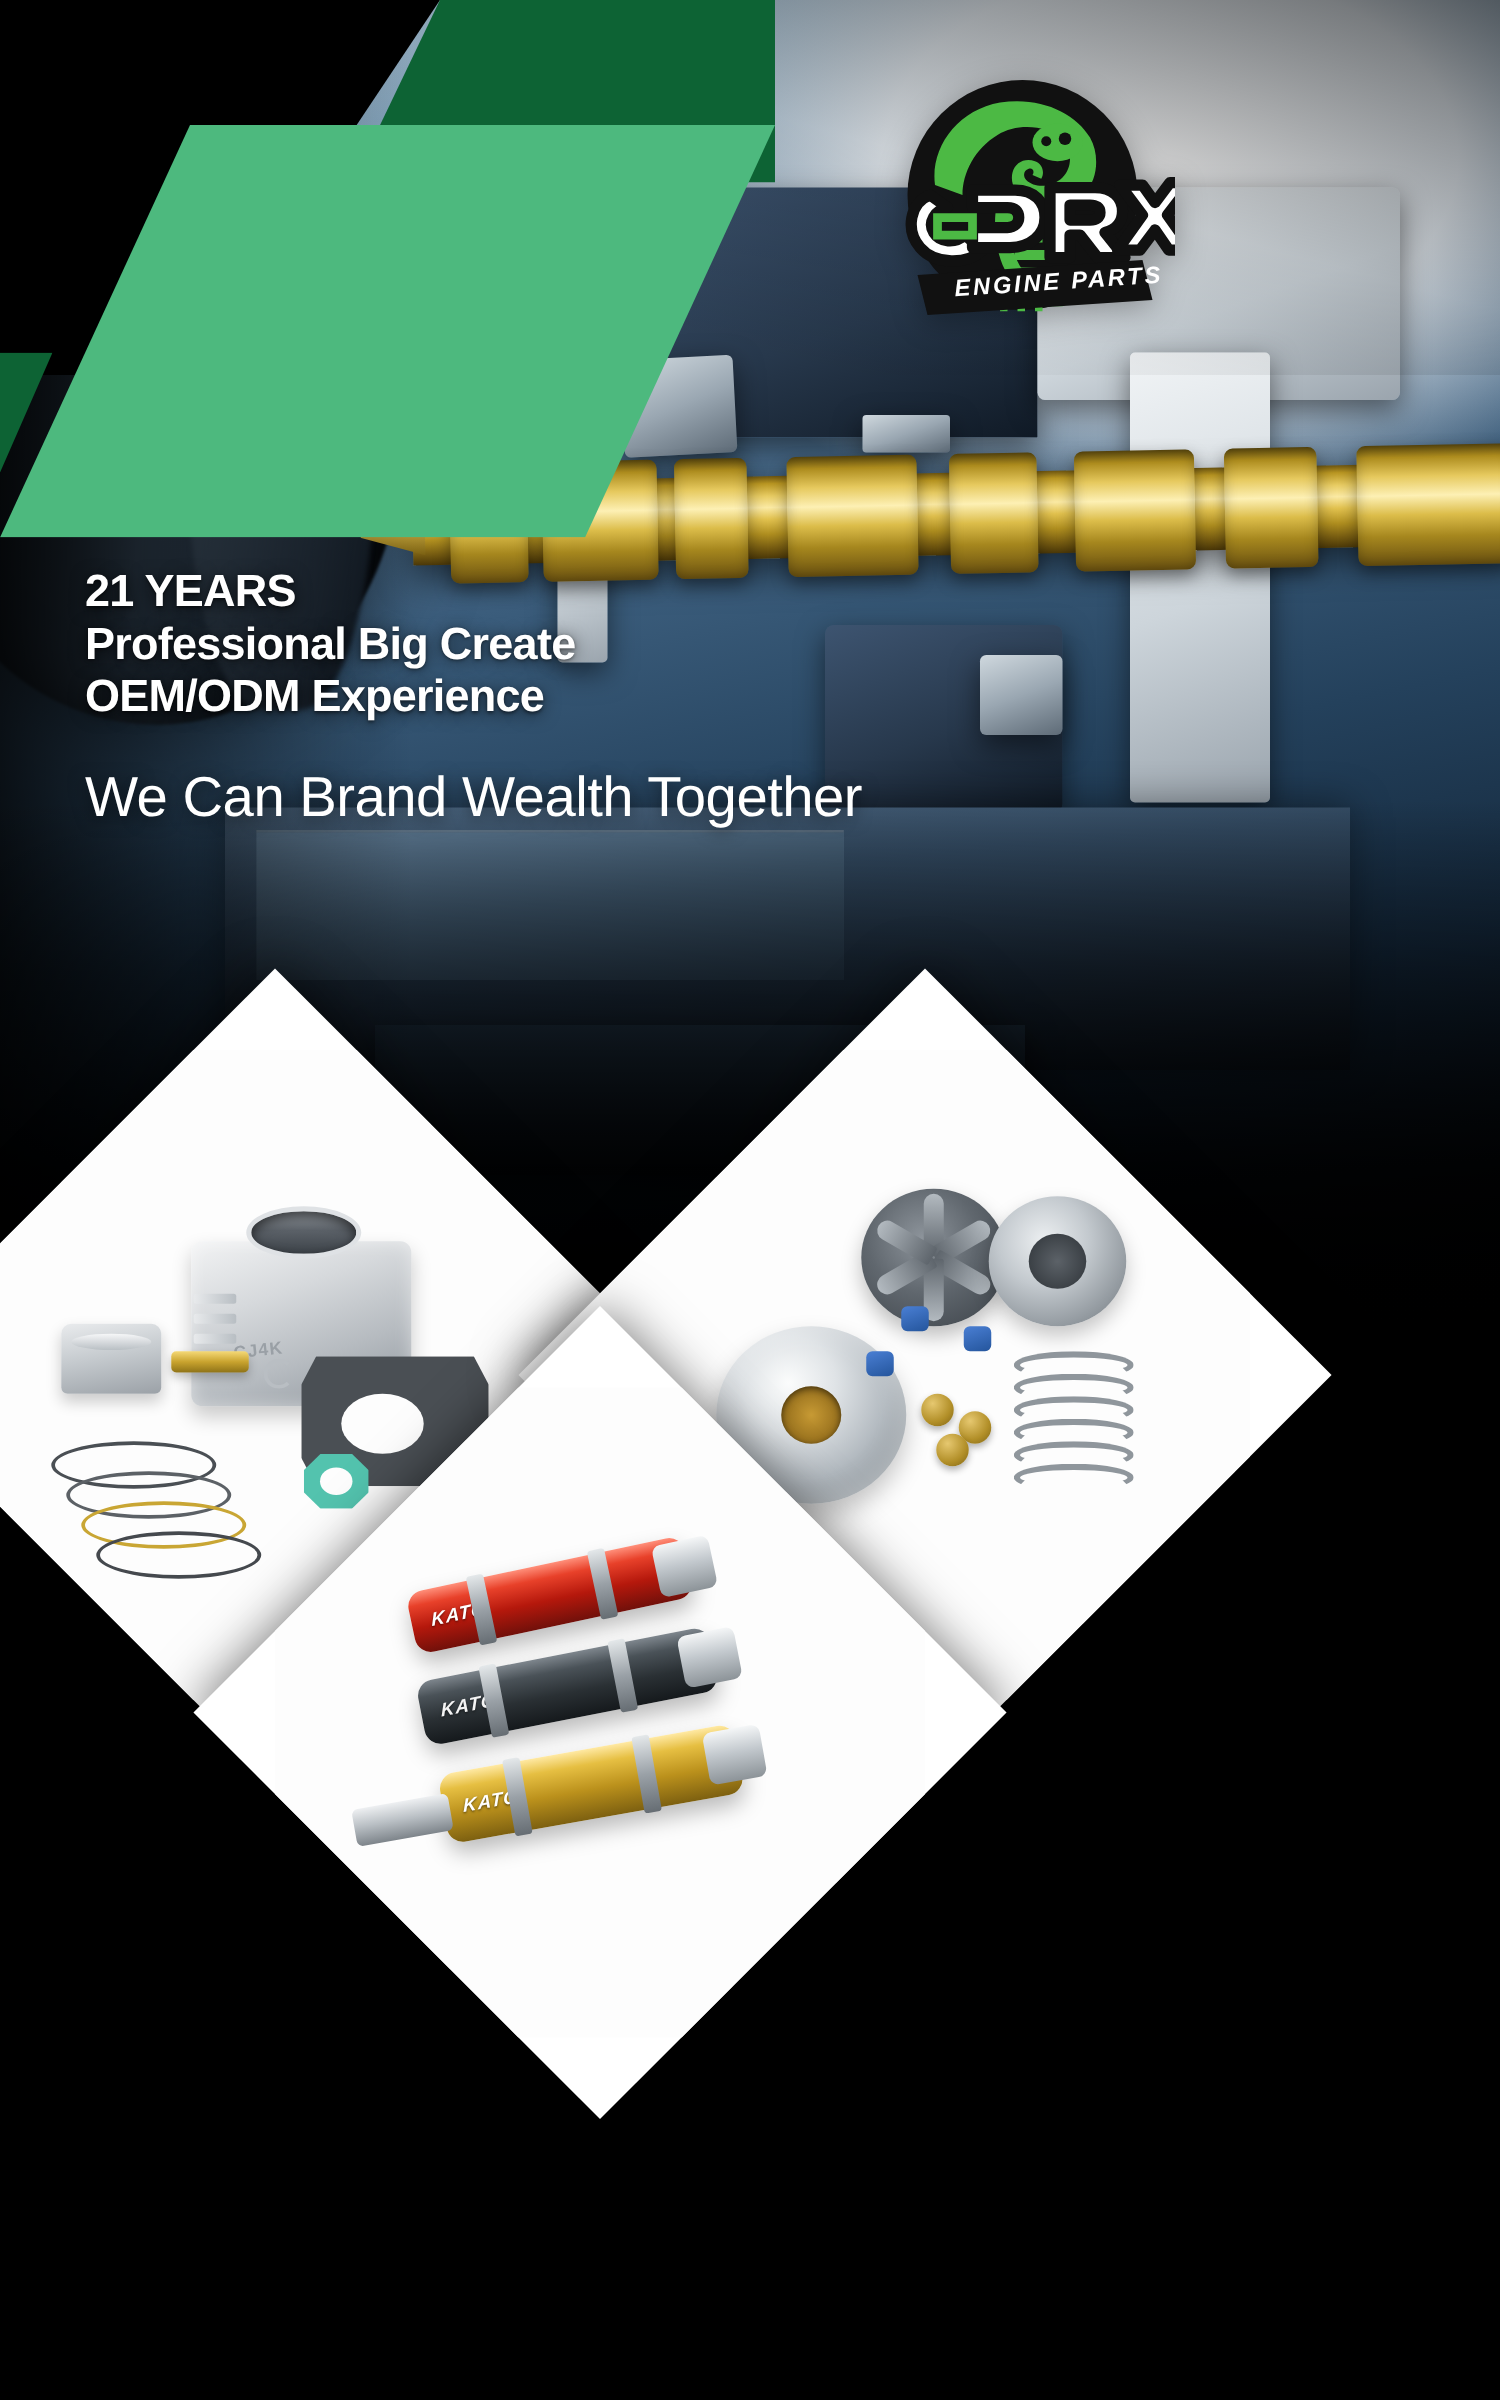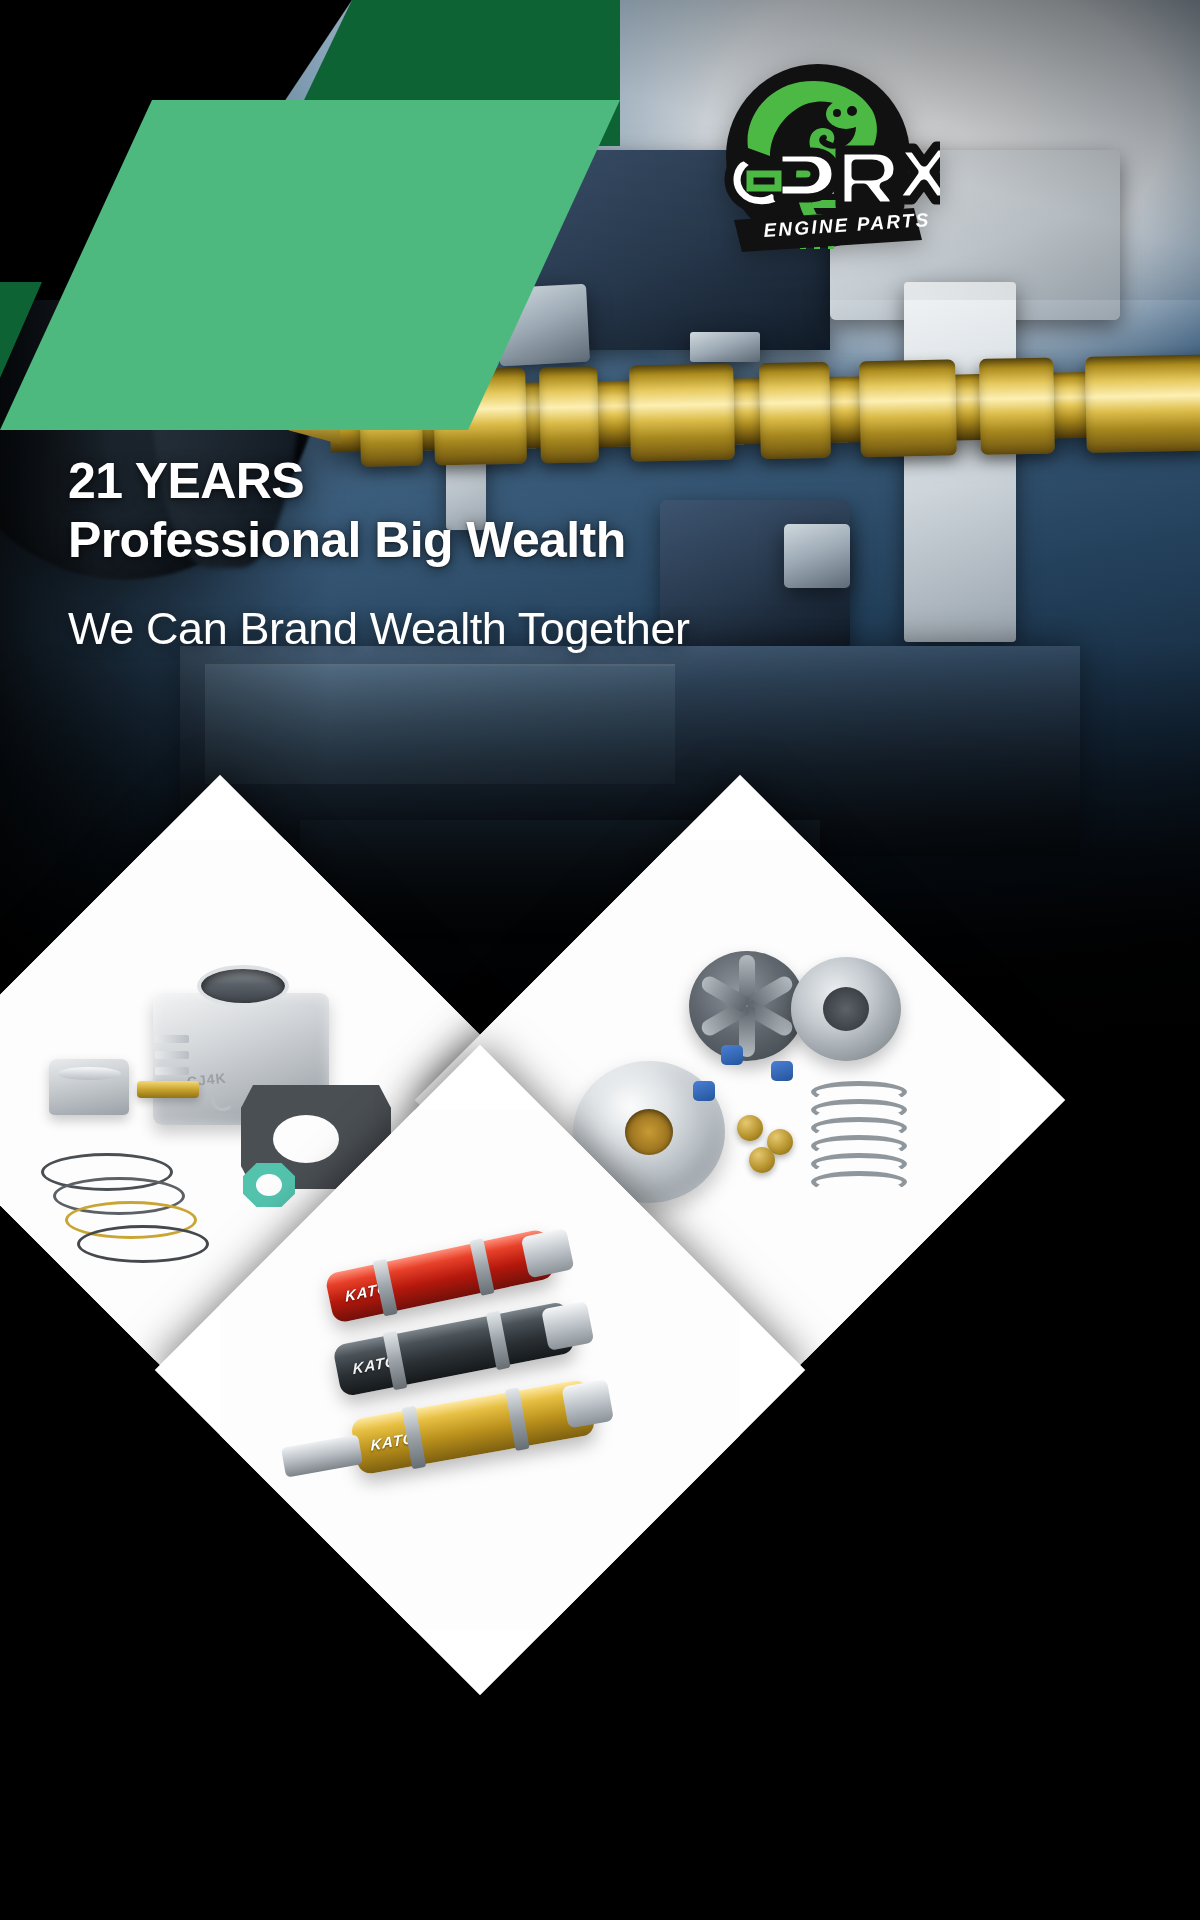--- a/index.html
+++ b/index.html
@@ -103,21 +103,21 @@
     clip-path:polygon(0 0, 352px 0, 152px 300px, 0 300px);
   }
 
   
   .logo { position:absolute; left:700px; top:52px; width:240px; height:222px; }
   .logo svg { display:block; width:240px; height:222px; filter:drop-shadow(0 5px 12px rgba(0,0,0,.3)); }
 
   
   .copy { position:absolute; left:68px; top:452px; width:1000px; }
   .headline {
-    color:#fff; font-weight:bold; font-size:50px; line-height:1.17;
+    color:#fff; font-weight:bold; font-size:36px; line-height:1.17;
     letter-spacing:-.6px;
     text-shadow:0 2px 14px rgba(0,0,0,.65), 0 1px 3px rgba(0,0,0,.5);
   }
   .headline span { display:block; }
   .tagline {
     margin-top:34px; color:#fff; font-size:45px; font-weight:300;
     letter-spacing:-.4px;
     text-shadow:0 2px 14px rgba(0,0,0,.6);
   }
 
@@ -389,21 +389,22 @@
       <path d="M50 122 h28 v14 h-28 z" fill="none" stroke="#4CB944" stroke-width="7"></path>
 
       <path d="M34 168 L214 156 L222 188 L42 200 Z" fill="#111111"></path>
       <text x="64" y="185" fill="#ffffff" font-family="Liberation Sans, sans-serif" font-size="19" font-weight="bold" font-style="italic" letter-spacing="2.2" transform="rotate(-3.8 64 185)">ENGINE PARTS</text>
     </svg>
   </div>
 
   <div class="copy">
     <div class="headline">
       <span>21 YEARS</span>
-      <span>Professional Big Wealth</span>
+      <span>Professional Big Create</span>
+      <span>OEM/ODM Experience</span>
     </div>
     <div class="tagline">We Can Brand Wealth Together</div>
   </div>
 
   <div class="diamonds">
 
     <div class="dia" id="dia-cyl">
       <div class="dia-inner">
         <div class="scene">
           <div class="cyl-block"></div>

